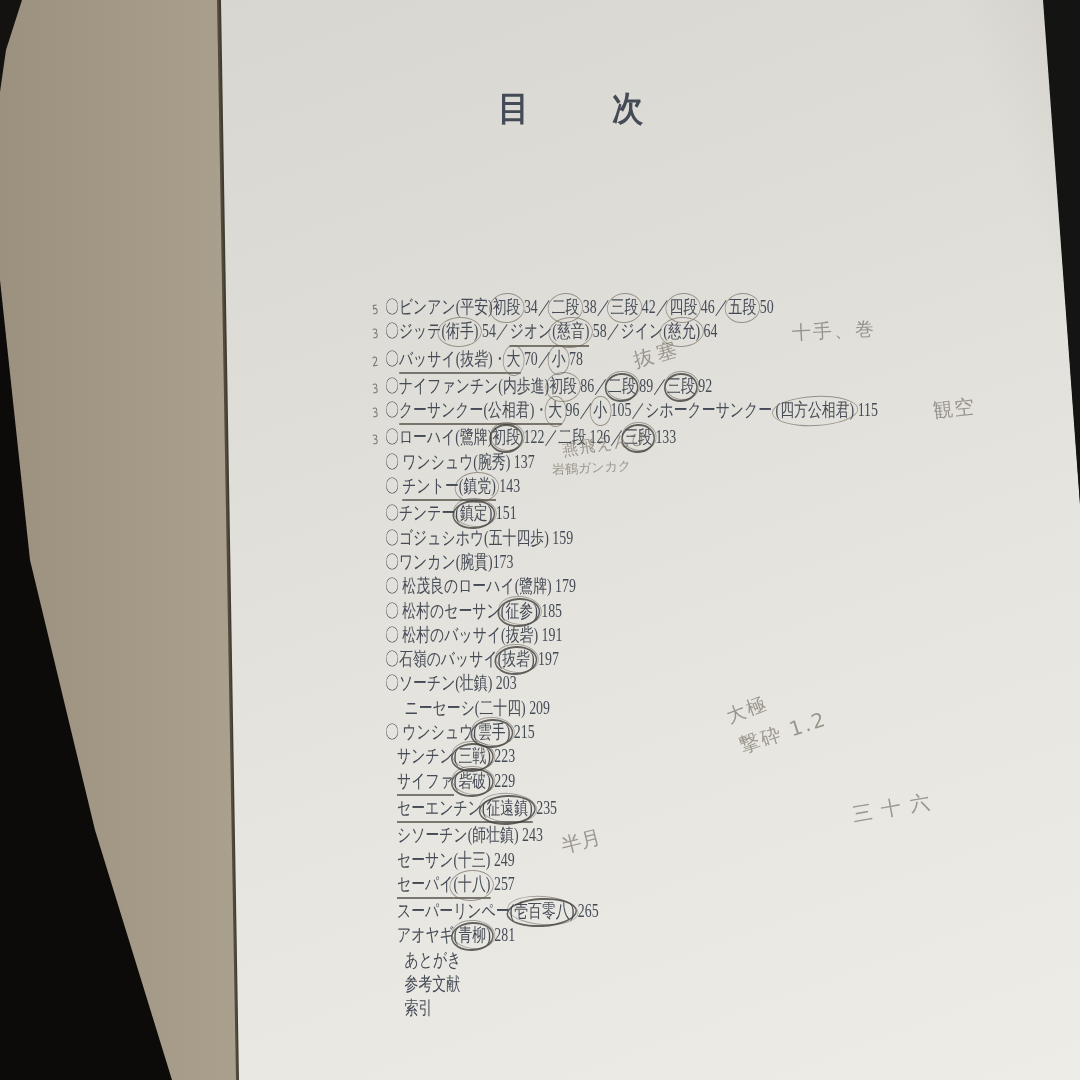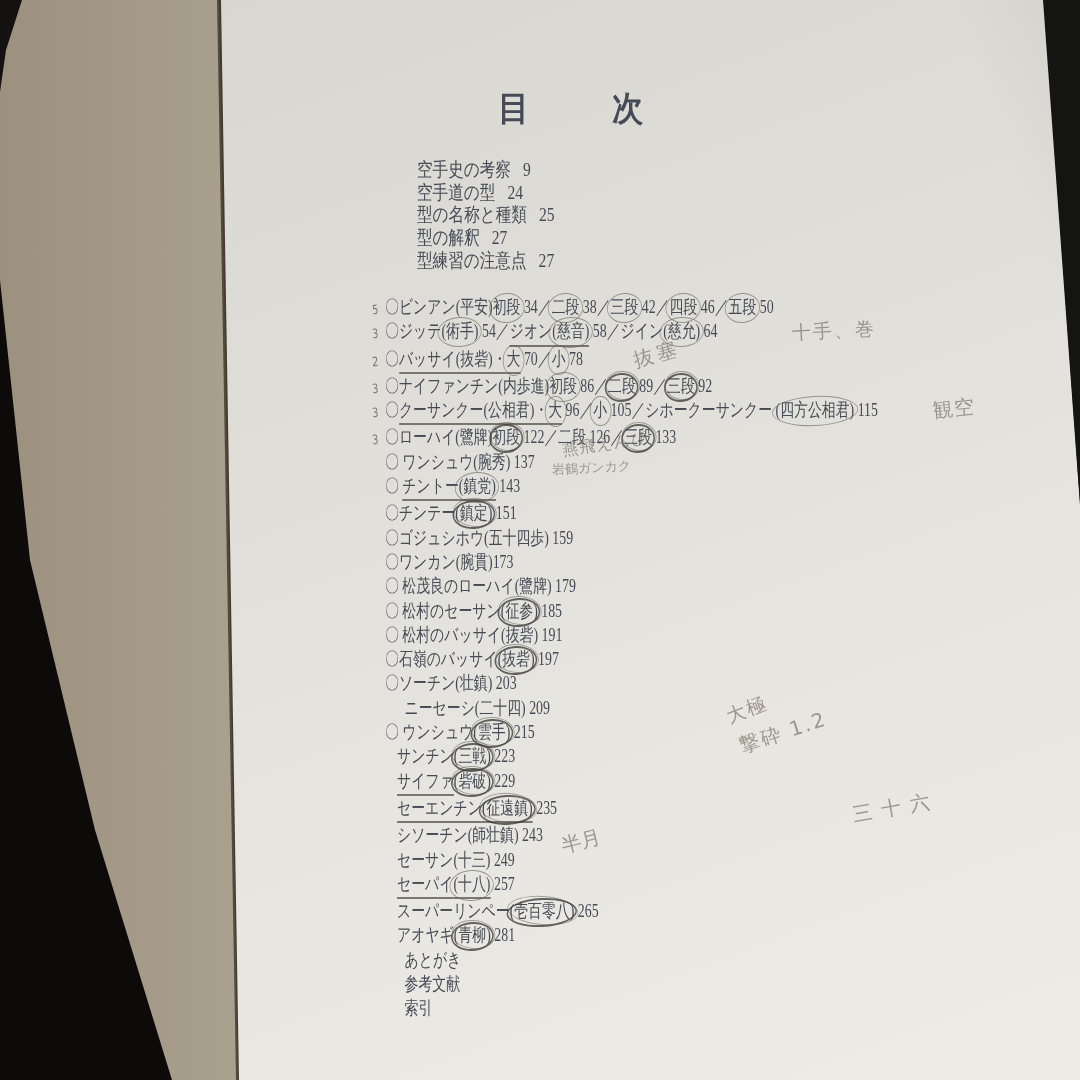--- a/index.html
+++ b/index.html
@@ -82,27 +82,20 @@
 <div class="layer edge-stack"></div>
 <div class="layer black-tl"></div>
 <div class="layer black-bl"></div>
 <div class="layer gutter-line"></div>
 <div class="layer page"></div>
 <div class="layer page-shade"></div>
 <div class="layer black-tr"></div>
 
 <div class="content">
   <div class="title">目　次</div>
-  <div class="intro" id="intro-list">
-      <div class="intro-row"><span>空手史の考察</span><span class="pg">9</span></div>
-      <div class="intro-row"><span>空手道の型</span><span class="pg">24</span></div>
-      <div class="intro-row"><span>型の名称と種類</span><span class="pg">25</span></div>
-      <div class="intro-row"><span>型の解釈</span><span class="pg">27</span></div>
-      <div class="intro-row"><span>型練習の注意点</span><span class="pg">27</span></div>
-    </div>
   <div class="toc" id="toc-list">
       <div class="toc-row"><span class="mark">5</span><span class="seg">〇ビンアン(平安)</span><span class="seg c">初段</span><span class="seg"> 34／</span><span class="seg c">二段</span><span class="seg"> 38／</span><span class="seg c">三段</span><span class="seg"> 42／</span><span class="seg c">四段</span><span class="seg"> 46／</span><span class="seg c">五段</span><span class="seg"> 50</span></div>
       <div class="toc-row"><span class="mark">3</span><span class="seg">〇ジッテ</span><span class="seg c">(術手)</span><span class="seg"> 54／</span><span class="seg u">ジオン</span><span class="seg c u">(慈音)</span><span class="seg"> 58／ジイン</span><span class="seg c">(慈允)</span><span class="seg"> 64</span></div>
       <div class="toc-row"><span class="mark">2</span><span class="seg">〇</span><span class="seg u">バッサイ(抜砦)・</span><span class="seg c u">大</span><span class="seg"> 70／</span><span class="seg c">小</span><span class="seg"> 78</span></div>
       <div class="toc-row"><span class="mark">3</span><span class="seg">〇ナイファンチン(内歩進)</span><span class="seg c">初段</span><span class="seg"> 86／</span><span class="seg cd">二段</span><span class="seg"> 89／</span><span class="seg cd">三段</span><span class="seg"> 92</span></div>
       <div class="toc-row"><span class="mark">3</span><span class="seg">〇</span><span class="seg u">クーサンクー(公相君)・</span><span class="seg c u">大</span><span class="seg"> 96／</span><span class="seg c">小</span><span class="seg"> 105／シホークーサンクー </span><span class="seg c">(四方公相君)</span><span class="seg"> 115</span></div>
       <div class="toc-row"><span class="mark">3</span><span class="seg">〇ローハイ(鷺牌)</span><span class="seg cd">初段</span><span class="seg"> 122／二段 126／</span><span class="seg cd">三段</span><span class="seg"> 133</span></div>
       <div class="toc-row"><span class="seg">〇 ワンシュウ(腕秀) 137</span></div>
       <div class="toc-row"><span class="seg">〇 </span><span class="seg u">チントー</span><span class="seg c u">(鎮党)</span><span class="seg"> 143</span></div>
       <div class="toc-row"><span class="seg">〇チンテー</span><span class="seg cd">(鎮定)</span><span class="seg"> 151</span></div>

